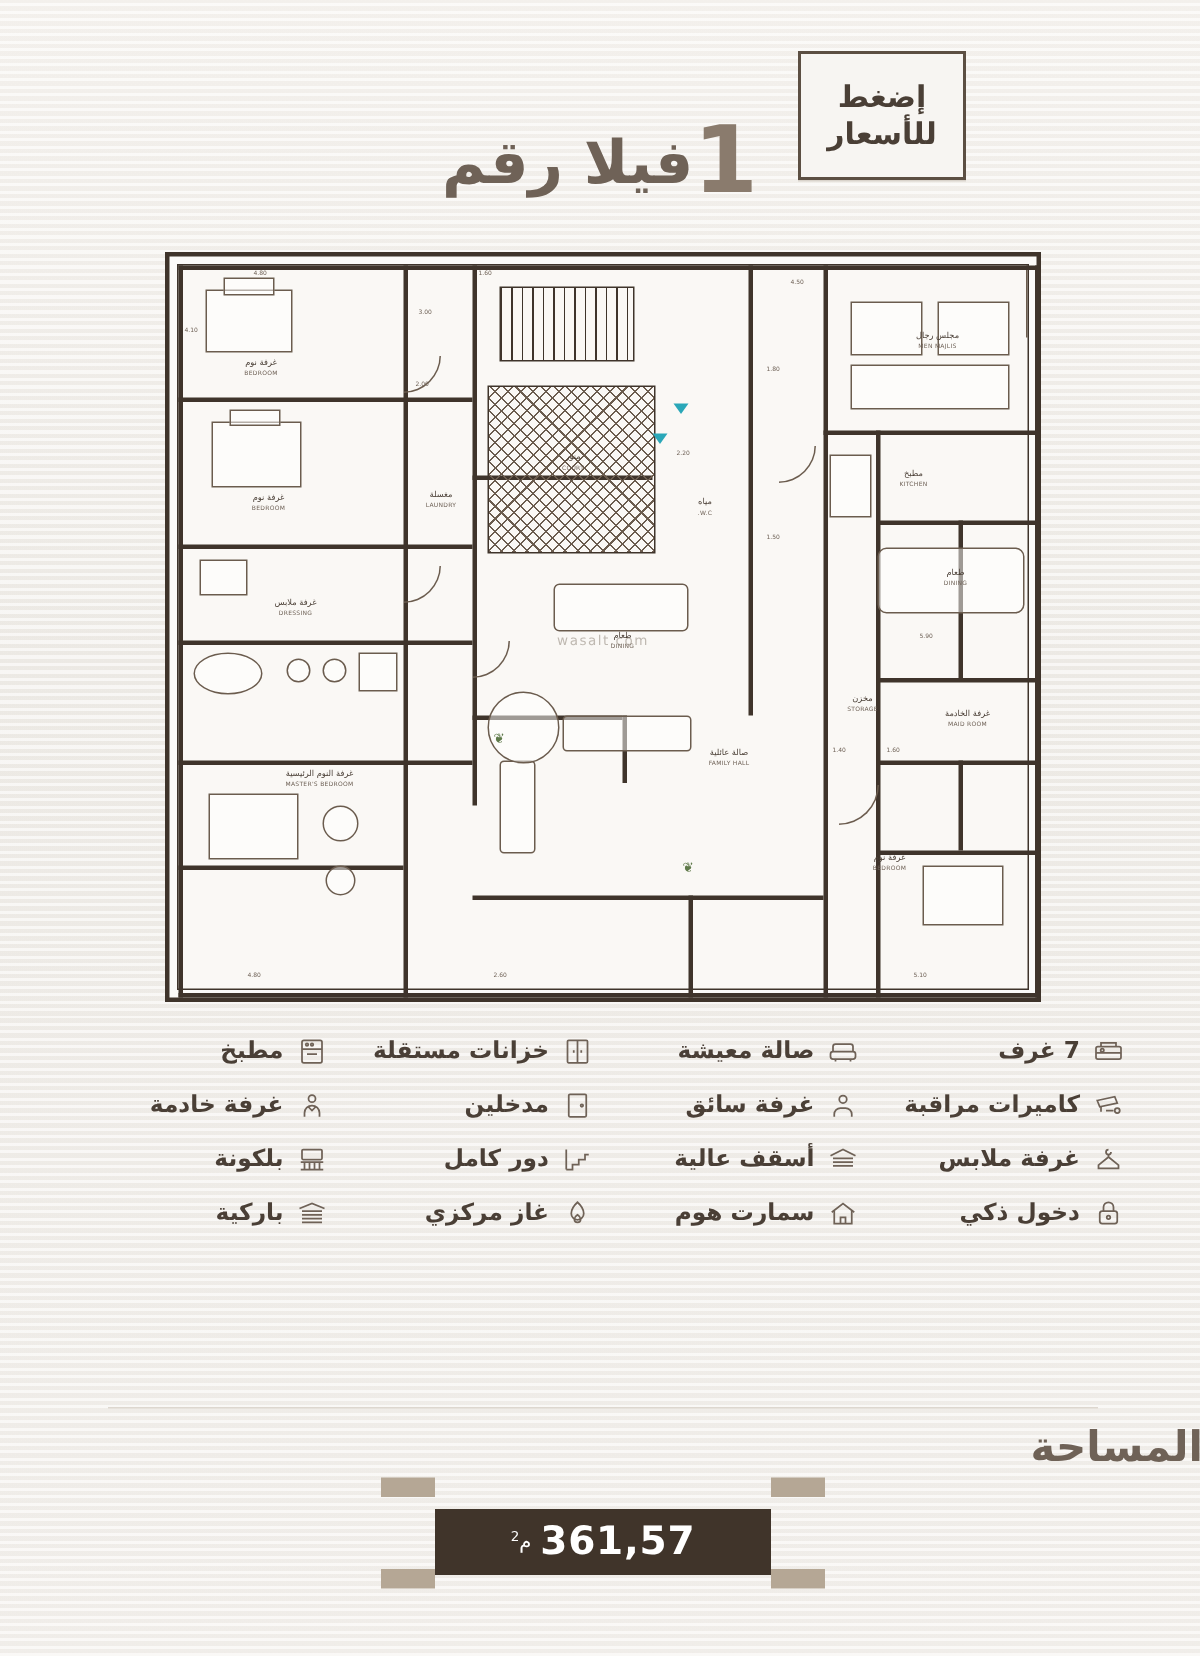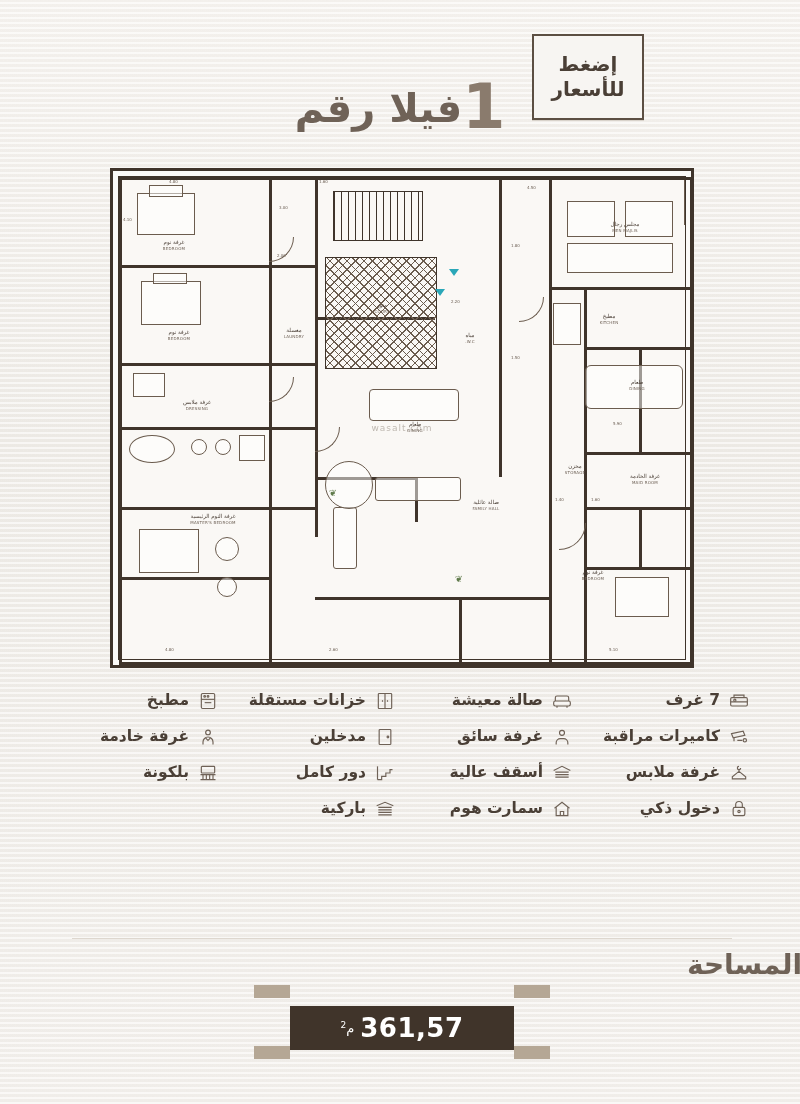--- a/index.html
+++ b/index.html
@@ -465,20 +465,29 @@
             <path d="M5 10v10h14V10"></path>
             <path d="M10 20v-5h4v5"></path>
           </svg>
       </span>
       <span class="f-label">سمارت هوم</span>
     </div>
 
     <div class="feature">
       <span class="f-ico">
         <svg viewBox="0 0 24 24" fill="none" stroke="currentColor" stroke-width="1.4">
+            <path d="M12 3s5 4.5 5 9a5 5 0 0 1-10 0c0-4.5 5-9 5-9z"></path>
+            <path d="M12 19a2.5 2.5 0 0 0 2.5-2.5c0-1.8-2.5-3.5-2.5-3.5S9.5 14.7 9.5 16.5A2.5 2.5 0 0 0 12 19z"></path>
+          </svg>
+      </span>
+      <span class="f-label">غاز مركزي</span>
+    </div>
+    <div class="feature">
+      <span class="f-ico">
+        <svg viewBox="0 0 24 24" fill="none" stroke="currentColor" stroke-width="1.4">
             <path d="M2 8l10-4 10 4"></path>
             <path d="M4 10h16M4 13h16M4 16h16M4 19h16"></path>
           </svg>
       </span>
       <span class="f-label">باركية</span>
     </div>
 
   </div>
 
   <div class="area-sep"></div>

